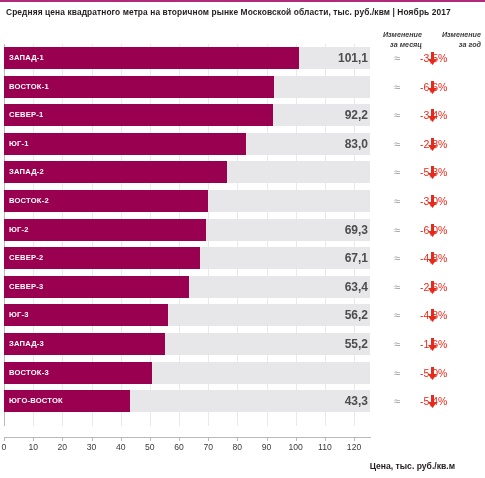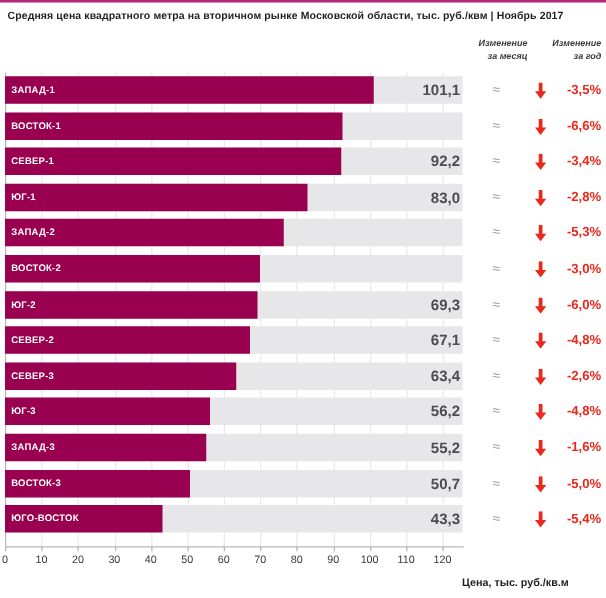--- a/index.html
+++ b/index.html
@@ -21,21 +21,21 @@
   }
   .col-head{
     position:absolute;top:30px;
     font-size:7.2px;font-style:italic;font-weight:700;color:#3a3a3a;
     text-align:right;line-height:10px;
   }
   .col-head.month{ left:366px;width:56px; }
   .col-head.year { left:425px;width:56px; }
 
   .plot{
-    position:absolute;left:0;top:58px;width:401px;height:382px;
+    position:absolute;left:0;top:44px;width:401px;height:382px;
   }
   
   .grid{
     position:absolute;left:0;top:0;width:371px;height:382px;
     pointer-events:none;
   }
   .grid .gl{
     position:absolute;top:0;bottom:0;width:1px;background:#e9e9e9;
   }
   .axis-left{
@@ -63,22 +63,22 @@
     line-height:22px;text-align:right;
     font-size:12px;font-weight:700;color:#4d4d4f;
   }
   .approx{
     position:absolute;left:376px;width:42px;top:3px;height:22px;
     line-height:22px;text-align:center;
     font-size:11px;color:#9a9a9a;
   }
   .delta{
     position:absolute;left:420px;width:63px;top:3px;height:22px;
-    line-height:22px;text-align:right;
-    font-size:10.5px;font-weight:700;color:#e8291b;
+    line-height:22px;text-align:left;
+    font-size:10.5px;font-weight:400;color:#e8291b;
     padding-right:2px;box-sizing:border-box;
   }
   .arrow{
     position:absolute;left:428px;top:8px;width:9px;height:13px;
   }
 
   
   .xaxis{
     position:absolute;left:0;top:437px;width:380px;height:40px;
   }
@@ -245,21 +245,20 @@
         <div class="approx">≈</div>
         <svg class="arrow" viewBox="0 0 9 13">
           <path d="M3 0 H6 V7 H9 L4.5 13 L0 7 H3 Z" fill="#e8291b"></path>
         </svg>
         <div class="delta" style="color: rgb(232, 41, 27);">-1,6%</div>
       </div>
       <div class="row" style="top: 314.6px;">
         <div class="track" style="background: rgb(231, 231, 233);"></div>
         <div class="bar" style="width: 147.892px; background: rgb(154, 0, 80);"></div>
         <div class="bar-label">ВОСТОК-3</div>
-        <div class="value">50,7</div>
         <div class="approx">≈</div>
         <svg class="arrow" viewBox="0 0 9 13">
           <path d="M3 0 H6 V7 H9 L4.5 13 L0 7 H3 Z" fill="#e8291b"></path>
         </svg>
         <div class="delta" style="color: rgb(232, 41, 27);">-5,0%</div>
       </div>
       <div class="row" style="top: 343.2px;">
         <div class="track" style="background: rgb(231, 231, 233);"></div>
         <div class="bar" style="width: 126.306px; background: rgb(154, 0, 80);"></div>
         <div class="bar-label">ЮГО-ВОСТОК</div>

